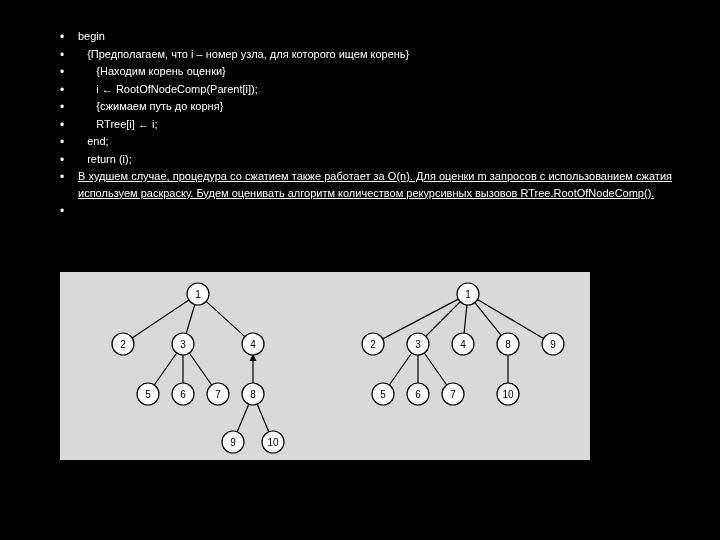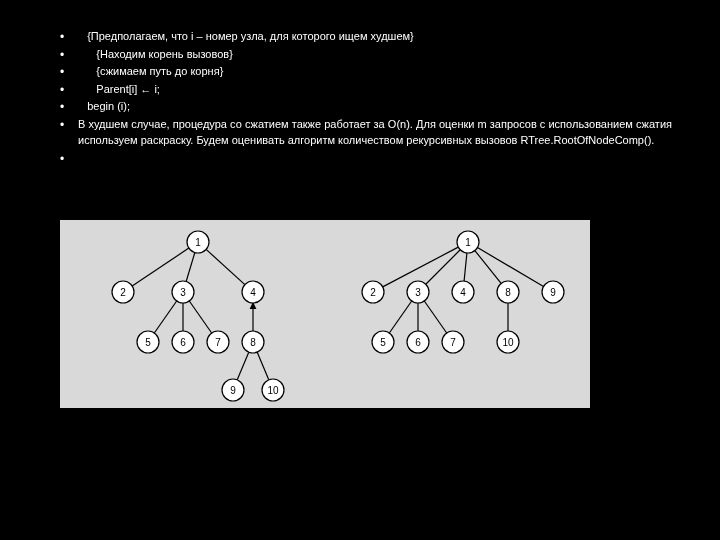--- a/index.html
+++ b/index.html
@@ -32,20 +32,21 @@
   ul.bullets > li::before {
     content: "•";
     position: absolute;
     left: 0;
     top: 0;
     font-size: 12px;
   }
   ul.bullets > li.para {
     white-space: normal;
     text-align: justify;
+    text-decoration: underline;
   }
   .fig-wrap {
     margin-top: 4px;
     padding-left: 18px;
   }
   .tree-panel {
     background: #d9d9d9;
     width: 530px;
     height: 188px;
     display: flex;
@@ -72,25 +73,28 @@
   }
   .arrowhead {
     fill: #000;
   }
 </style>
 </head>
 <body>
 
 <div class="slide">
   <ul class="bullets">
-    <li>   {Предполагаем, что i – номер узла, для которого ищем худшем}</li>
-    <li>      {Находим корень вызовов}</li>
+    <li>begin</li>
+    <li>   {Предполагаем, что i – номер узла, для которого ищем корень}</li>
+    <li>      {Находим корень оценки}</li>
+    <li>      i ← RootOfNodeComp(Parent[i]);</li>
     <li>      {сжимаем путь до корня}</li>
-    <li>      Parent[i] ← i;</li>
-    <li>   begin (i);</li>
+    <li>      RTree[i] ← i;</li>
+    <li>   end;</li>
+    <li>   return (i);</li>
     <li class="para">   В худшем случае, процедура со сжатием также работает за O(n). Для оценки m запросов с использованием сжатия используем раскраску. Будем оценивать алгоритм количеством рекурсивных вызовов RTree.RootOfNodeComp().</li>
     <li>
       <div class="fig-wrap" style="padding-left:0; margin-left:-18px;">
         <div class="tree-panel">
           <svg id="tree-left" width="250" height="188">
               <defs>
                 <marker id="tree-left-arrow" viewBox="0 0 8 8" refX="7" refY="4" markerWidth="6" markerHeight="6" orient="auto">
                   <path d="M0,0 L8,4 L0,8 z" class="arrowhead"></path>
                 </marker>
               </defs>

